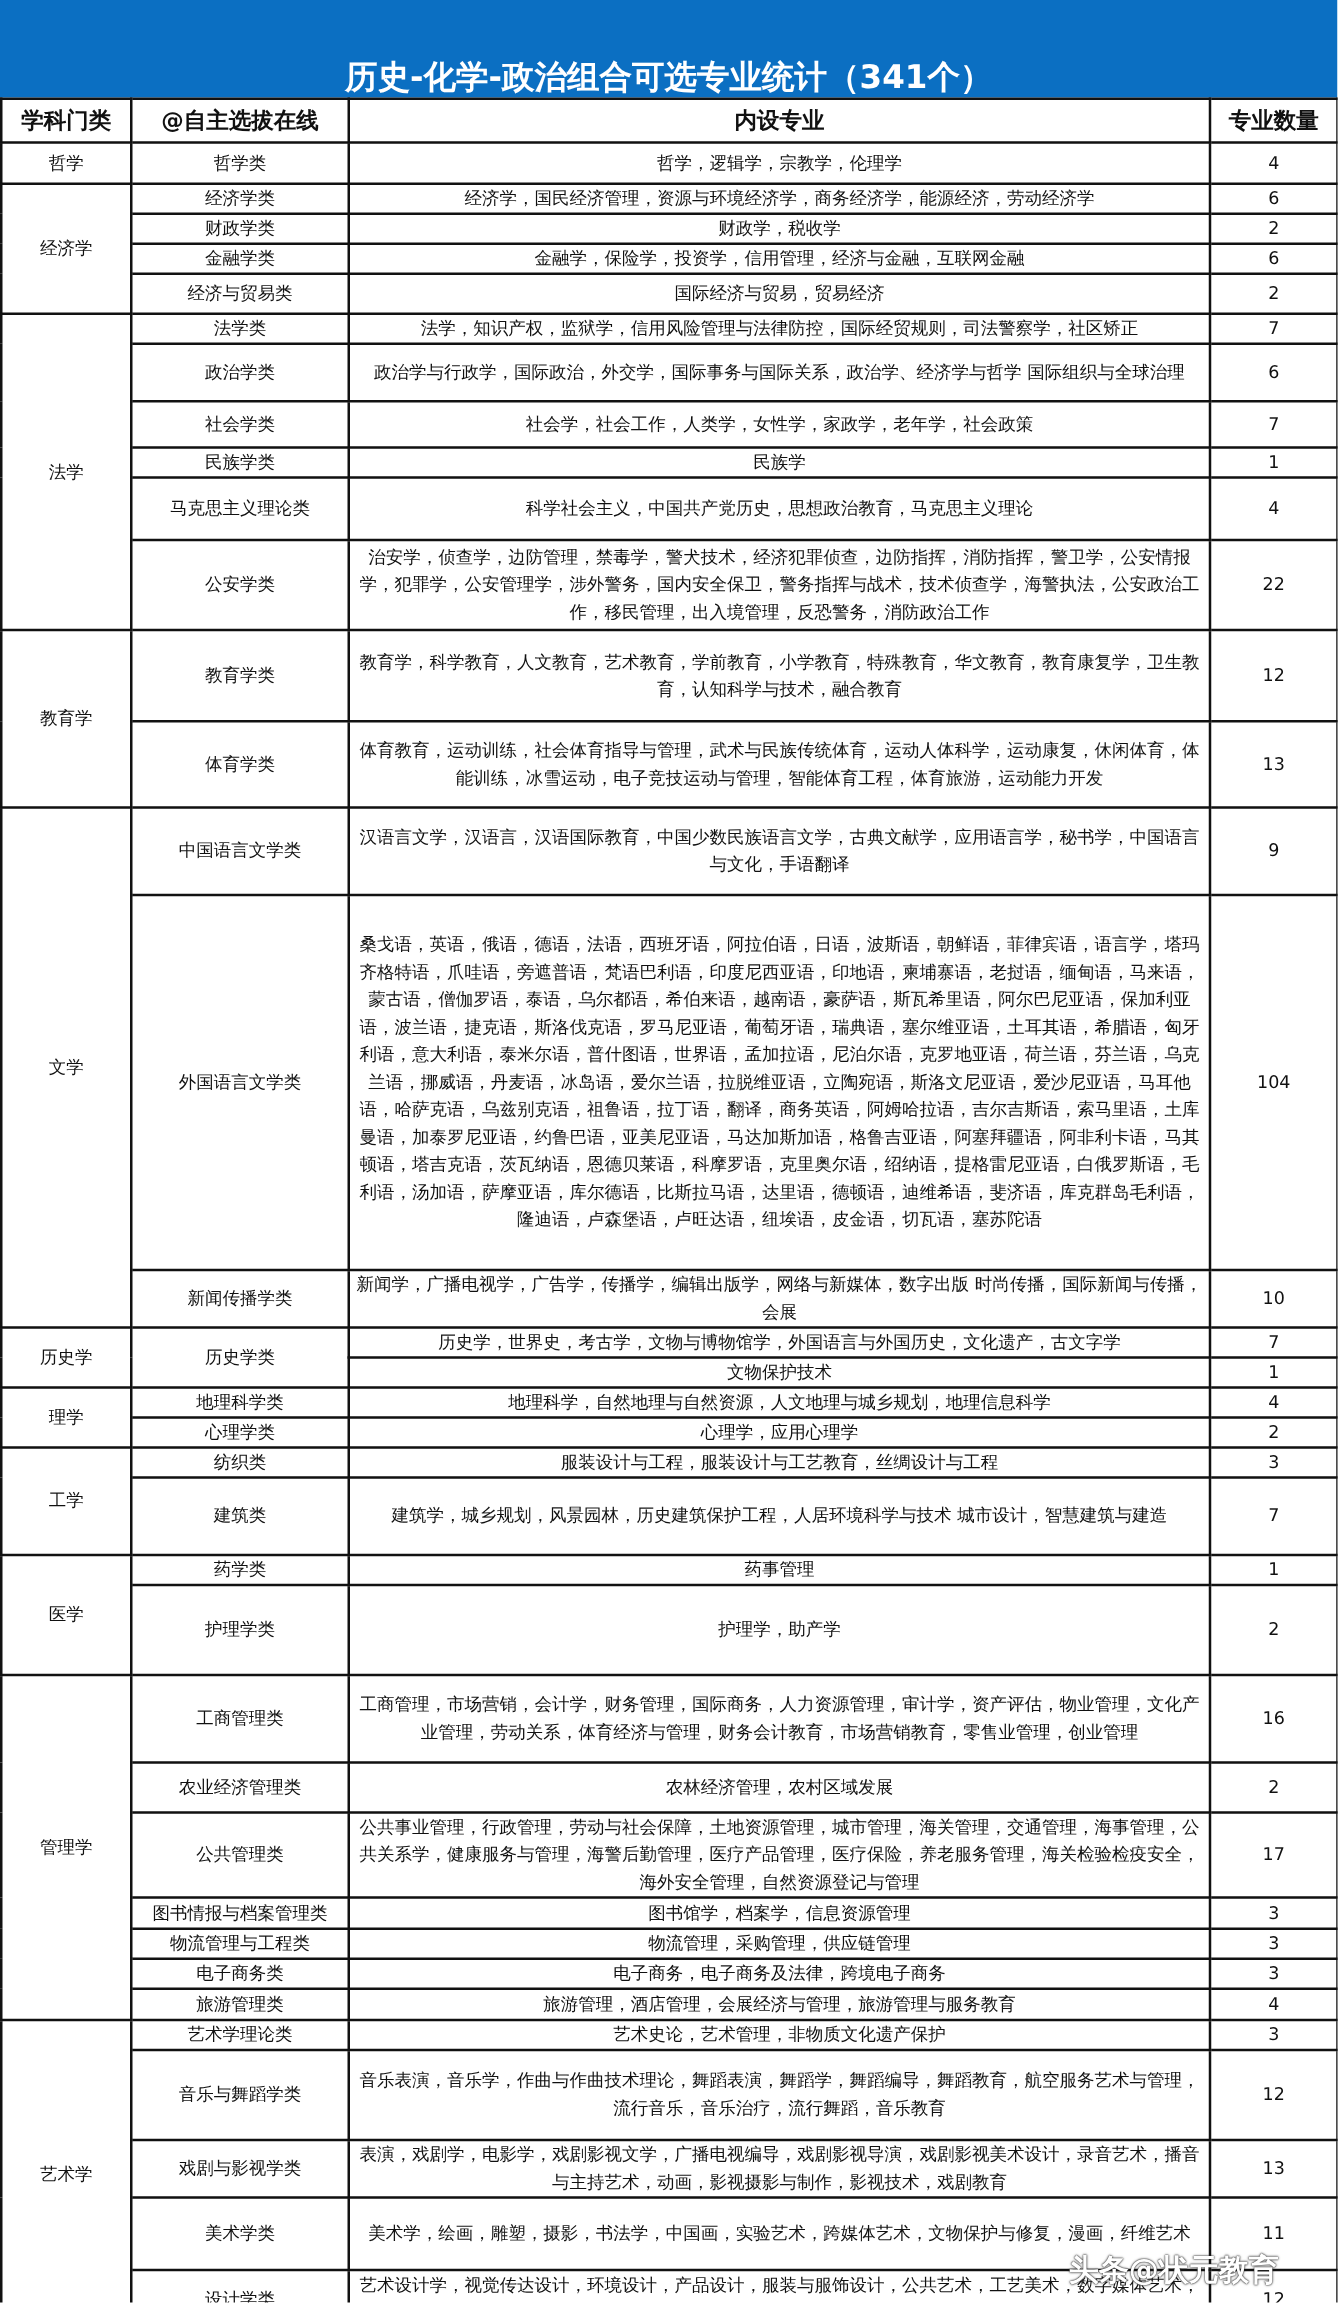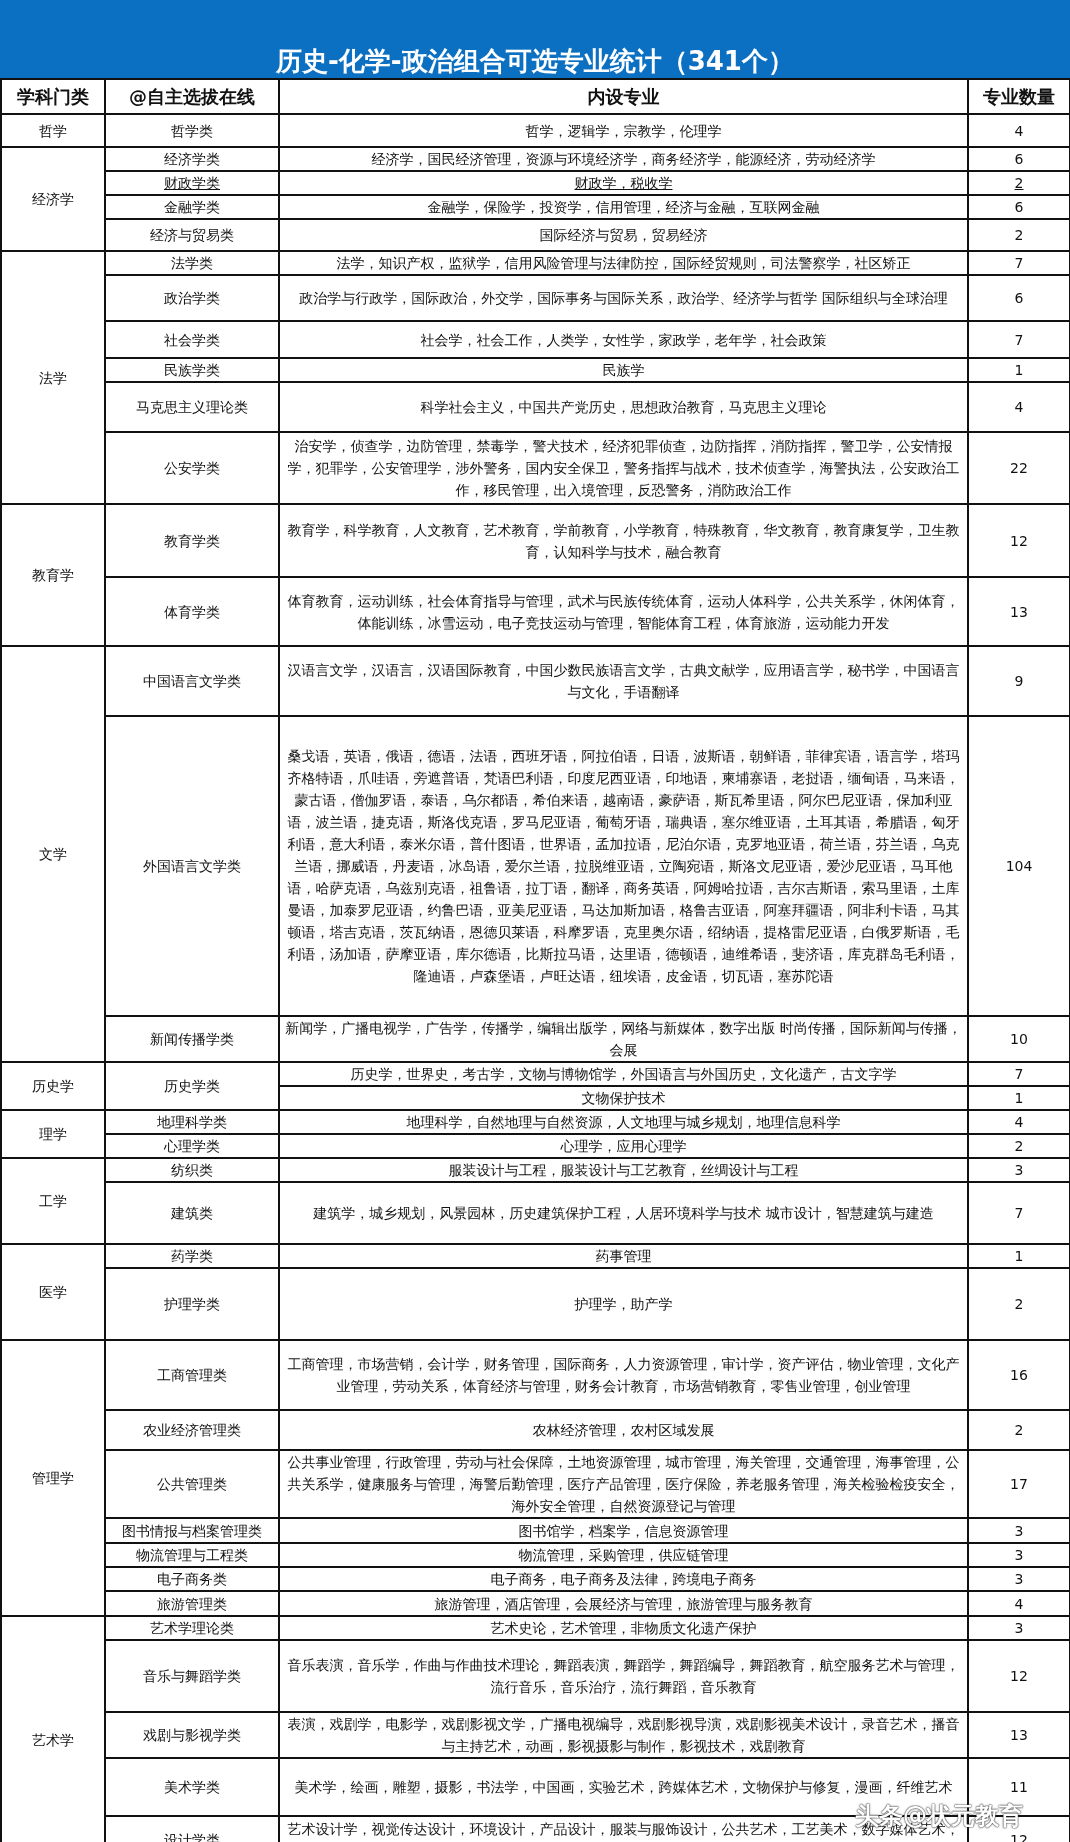--- a/index.html
+++ b/index.html
@@ -49,21 +49,21 @@
         <td>哲学类</td>
         <td class="majors-cell">哲学，逻辑学，宗教学，伦理学</td>
         <td class="count">4</td>
       </tr>
       <tr style="height: 22px;">
         <td rowspan="4">经济学</td>
         <td>经济学类</td>
         <td class="majors-cell">经济学，国民经济管理，资源与环境经济学，商务经济学，能源经济，劳动经济学</td>
         <td class="count">6</td>
       </tr>
-      <tr style="height: 22px; text-decoration: underline;">
+      <tr style="height: 22px;">
         <td>财政学类</td>
         <td class="majors-cell">财政学，税收学</td>
         <td class="count">2</td>
       </tr>
       <tr style="height: 22px;">
         <td>金融学类</td>
         <td class="majors-cell">金融学，保险学，投资学，信用管理，经济与金融，互联网金融</td>
         <td class="count">6</td>
       </tr>
       <tr style="height: 32px;">
@@ -103,21 +103,21 @@
         <td class="count">22</td>
       </tr>
       <tr style="height: 73px;">
         <td rowspan="2">教育学</td>
         <td>教育学类</td>
         <td class="majors-cell">教育学，科学教育，人文教育，艺术教育，学前教育，小学教育，特殊教育，华文教育，教育康复学，卫生教育，认知科学与技术，融合教育</td>
         <td class="count">12</td>
       </tr>
       <tr style="height: 69px;">
         <td>体育学类</td>
-        <td class="majors-cell">体育教育，运动训练，社会体育指导与管理，武术与民族传统体育，运动人体科学，公共关系学，休闲体育，体能训练，冰雪运动，电子竞技运动与管理，智能体育工程，体育旅游，运动能力开发</td>
+        <td class="majors-cell">体育教育，运动训练，社会体育指导与管理，武术与民族传统体育，运动人体科学，运动康复，休闲体育，体能训练，冰雪运动，电子竞技运动与管理，智能体育工程，体育旅游，运动能力开发</td>
         <td class="count">13</td>
       </tr>
       <tr style="height: 70px;">
         <td rowspan="3">文学</td>
         <td>中国语言文学类</td>
         <td class="majors-cell">汉语言文学，汉语言，汉语国际教育，中国少数民族语言文学，古典文献学，应用语言学，秘书学，中国语言与文化，手语翻译</td>
         <td class="count">9</td>
       </tr>
       <tr style="height: 300px;">
         <td>外国语言文学类</td>

